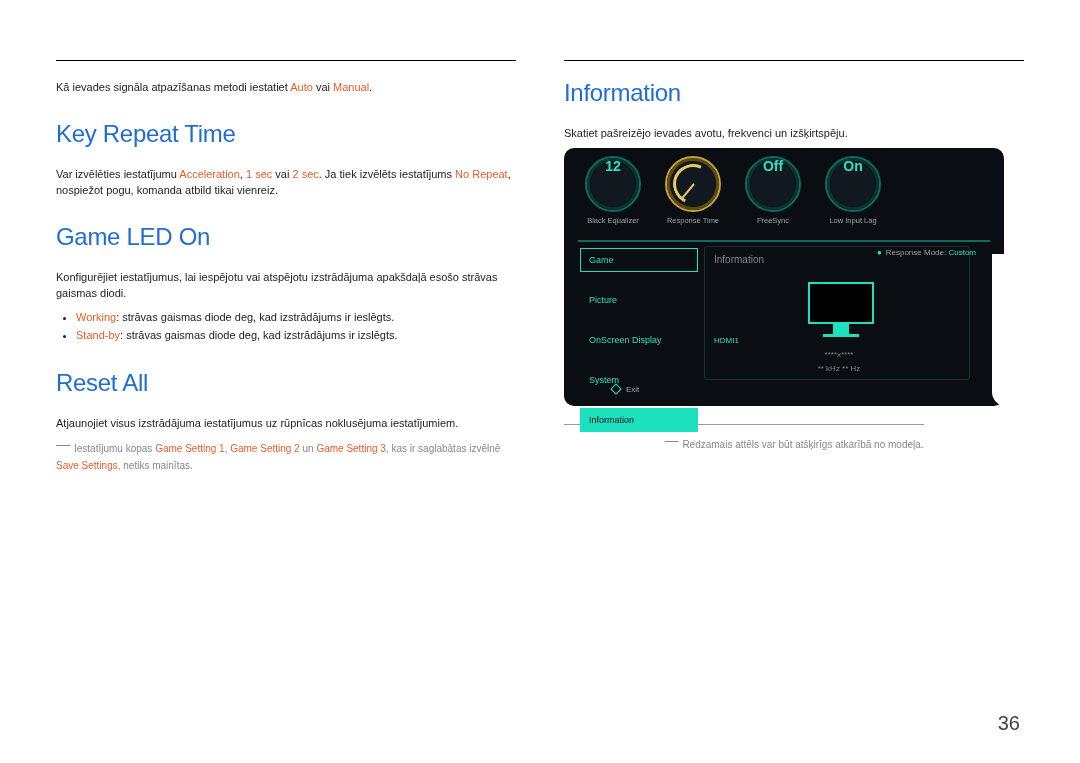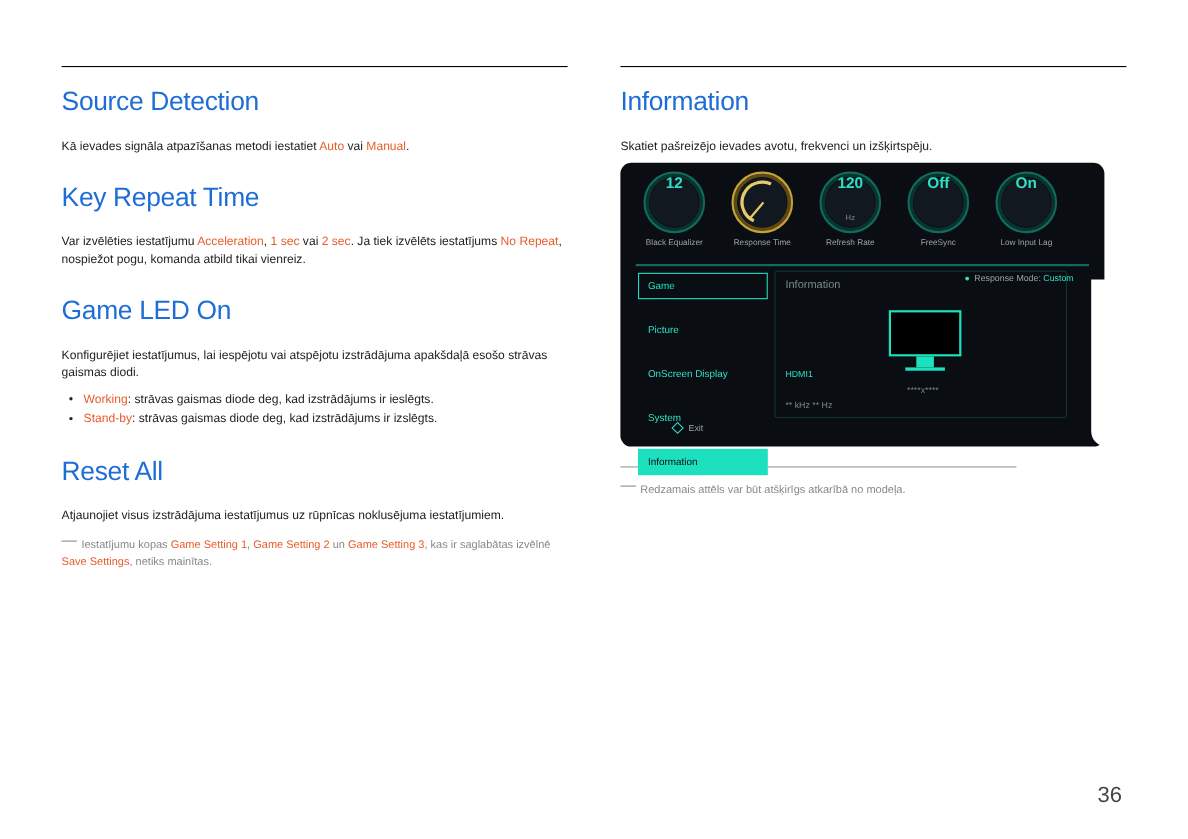--- a/index.html
+++ b/index.html
@@ -37,37 +37,36 @@
   .osd-item.hl{ border:1px solid #1de0bf; color:#1de0bf; }
   .osd-item.sel{ background:#1de0bf; color:#0a0d12; }
   .osd-panel-title{ position:absolute; left:150px; top:106px; font-size:10px; color:#7a8a8a;}
   .osd-panel-box{ position:absolute; left:140px; top:98px; width:266px; height:134px; border:1px solid #133; border-radius:3px; }
   .osd-monitor{ position:absolute; left:244px; top:134px; width:66px; }
   .osd-monitor .screen{ width:66px; height:42px; border:2px solid #1de0bf; background:#000; }
   .osd-monitor .stand{ width:16px; height:10px; background:#1de0bf; margin:0 auto;}
   .osd-monitor .base{ width:36px; height:3px; background:#1de0bf; margin:0 auto;}
   .osd-info1{ position:absolute; left:150px; top:188px; width:250px; color:#2fe0c5; font-size:8px;}
   .osd-info2{ position:absolute; left:150px; top:202px; width:250px; text-align:center; color:#7a8a8a; font-size:8px;}
-  .osd-info3{ position:absolute; left:150px; top:216px; width:250px; color:#7a8a8a; font-size:8px;}
+  .osd-info3{ position:absolute; left:150px; top:216px; width:250px; text-align:center; color:#7a8a8a; font-size:8px;}
   .osd-picture-mode{ position:absolute; right:28px; top:100px; font-size:8px; color:#9aa4a8;}
   .osd-picture-mode .cval{ color:#2fe0c5; }
   .osd-picture-mode .dot{ color:#2fe0c5; margin-right:4px;}
   .osd-exit{ position:absolute; left:48px; top:236px; font-size:8px; color:#9aa4a8;}
   .osd-exit .diamond{ display:inline-block; width:8px; height:8px; border:1px solid #2fe0c5; transform:rotate(45deg); margin-right:6px; position:relative; top:1px;}
   .fig-hr{ border:none; border-top:1px solid #999; margin:18px 0 8px 0; width:360px;}
-  .fig-note{ font-size:10px; color:#888; line-height:1.5;}
+  .fig-note{ font-size:10px; color:#888; line-height:1.5;text-align:center;}
   .fig-note .dash{ position:relative; top:-3px; font-size:14px; margin-right:4px; color:#888;}
 </style>
 </head>
 <body>
 
 <div class="page">
   <div class="col col-left">
     <hr class="hr-top">
-    <h2 class="first">Source Detection</h2>
     <p>
       <span>Kā ievades signāla atpazīšanas metodi iestatiet </span><span class="orange">Auto</span><span> vai </span><span class="orange">Manual</span><span>.</span>
     </p>
 
     <h2>Key Repeat Time</h2>
     <p>
       <span>Var izvēlēties iestatījumu </span><span class="orange">Acceleration</span><span>, </span><span class="orange">1 sec</span><span> vai </span><span class="orange">2 sec</span><span>. Ja tiek izvēlēts iestatījums </span><span class="orange">No Repeat</span><span>, nospiežot pogu, komanda atbild tikai vienreiz.</span>
     </p>
 
     <h2>Game LED On</h2>
@@ -100,27 +99,20 @@
         </div>
         <div class="dial">
           <div class="dial-circle amber">
               <span class="gauge-arc"></span>
               <span class="gauge-needle"></span>
             </div>
           <div class="dial-label">Response Time</div>
         </div>
         <div class="dial">
           <div class="dial-circle">
-              <span class="dial-val">120</span>
-              <span class="dial-sub">Hz</span>
-            </div>
-          <div class="dial-label">Refresh Rate</div>
-        </div>
-        <div class="dial">
-          <div class="dial-circle">
               <span class="dial-val">Off</span>
             </div>
           <div class="dial-label">FreeSync</div>
         </div>
         <div class="dial">
           <div class="dial-circle">
               <span class="dial-val">On</span>
             </div>
           <div class="dial-label">Low Input Lag</div>
         </div>

